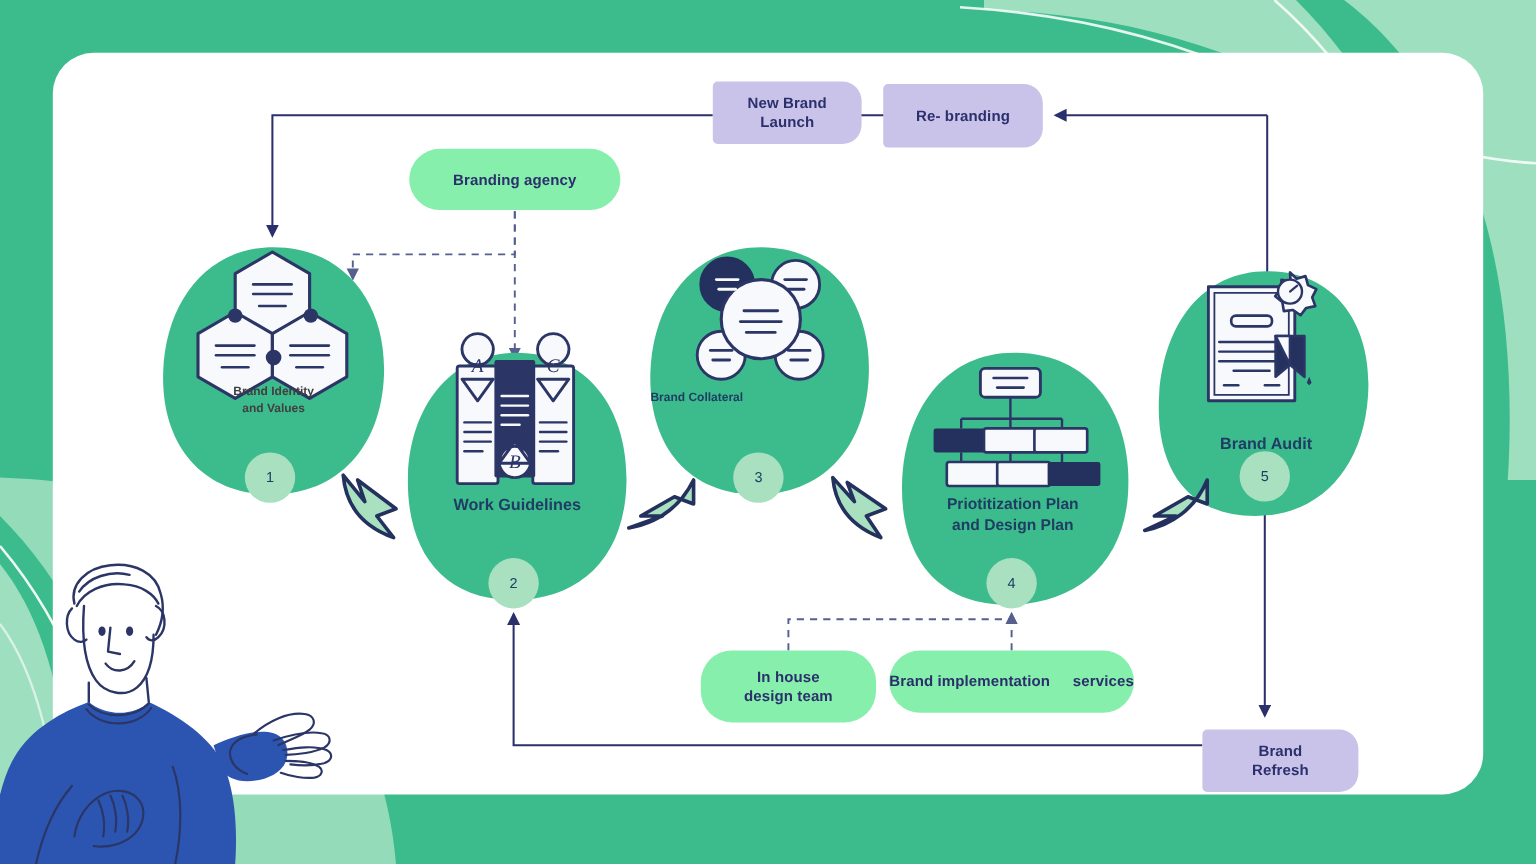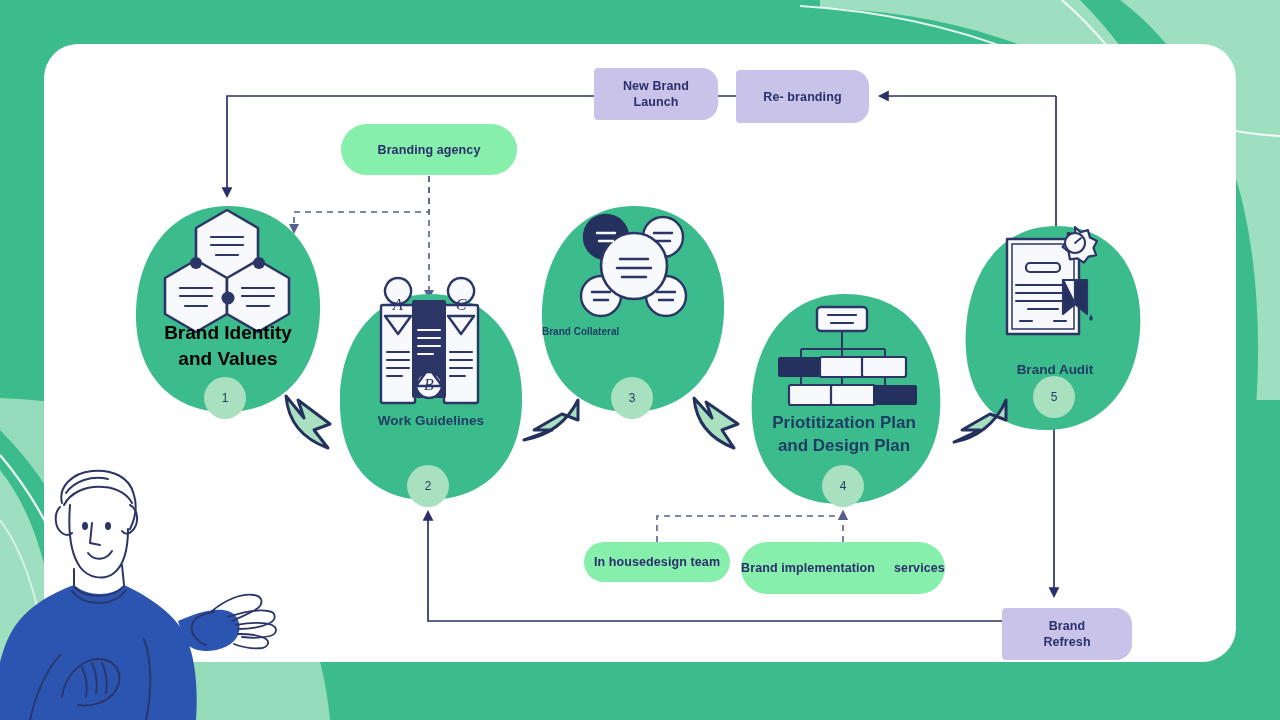--- a/index.html
+++ b/index.html
@@ -269,36 +269,36 @@
   </div>
 
   <div class="pill pill-purple" style="left:736px; top:70px; width:133px; height:53px;">
     <span>Re- branding</span>
   </div>
 
   <div class="pill pill-yellow" style="left:341px; top:124px; width:176px; height:51px;">
     <span>Branding  agency</span>
   </div>
 
-  <div class="pill pill-yellow" style="left:584px; top:542px; width:146px; height:40px; flex-direction:row;">
+  <div class="pill pill-yellow" style="left:584px; top:542px; width:146px; height:60px; flex-direction:column;">
     <span>In house</span>
     <span>design team</span>
   </div>
 
   <div class="pill pill-yellow" style="left:741px; top:542px; width:204px; height:52px; flex-direction:row;gap:19px;">
     <span>Brand implementation</span>
     <span>services</span>
   </div>
 
   <div class="pill pill-purple" style="left:1002px; top:595px; width:130px; height:52px; flex-direction:column;margin-top:13px;">
     <span>Brand</span>
     <span>Refresh</span>
   </div>
 
-  <div class="node-label-wrap" style="position:absolute; left:136px; top:320px; width:184px; z-index:5; text-align:center; color:#000000; font-weight:bold; font-size:19px; line-height:1.38;">
+  <div class="node-label-wrap" style="position:absolute; left:136px; top:320px; width:184px; z-index:5; text-align:center; color:#404040; font-weight:bold; font-size:10px; line-height:1.38;">
     <div>Brand Identity</div>
     <div>and Values</div>
   </div>
   <div class="badge" style="left:204px; top:377px;">
     <span>1</span>
   </div>
 
   <div style="position:absolute; left:338px; top:412px; width:186px; z-index:5; text-align:center; color:#1F3D63; font-weight:bold; font-size:13.5px; line-height:1.38;">
     <div>Work Guidelines</div>
   </div>
@@ -306,21 +306,21 @@
     <span>2</span>
   </div>
 
   <div style="position:absolute; left:542px; top:325px; width:182px; z-index:5; text-align:left; color:#1F3D63; font-weight:bold; font-size:10px; line-height:1.38;">
     <div>Brand Collateral</div>
   </div>
   <div class="badge" style="left:611px; top:377px;">
     <span>3</span>
   </div>
 
-  <div style="position:absolute; left:750px; top:411px; width:188px; z-index:5; text-align:center; color:#1F3D63; font-weight:bold; font-size:17px; line-height:1.38;">
+  <div style="position:absolute; left:750px; top:411px; width:188px; z-index:5; text-align:center; color:#1F3D63; font-weight:bold; font-size:13px; line-height:1.38;">
     <div>Priotitization Plan</div>
     <div>and Design Plan</div>
   </div>
   <div class="badge" style="left:822px; top:465px;">
     <span>4</span>
   </div>
 
   <div style="position:absolute; left:964px; top:349px; width:182px; z-index:5; text-align:center; color:#1F3D63; font-weight:bold; font-size:13.5px; line-height:1.38;margin-top:12px;">
     <div>Brand Audit</div>
   </div>

